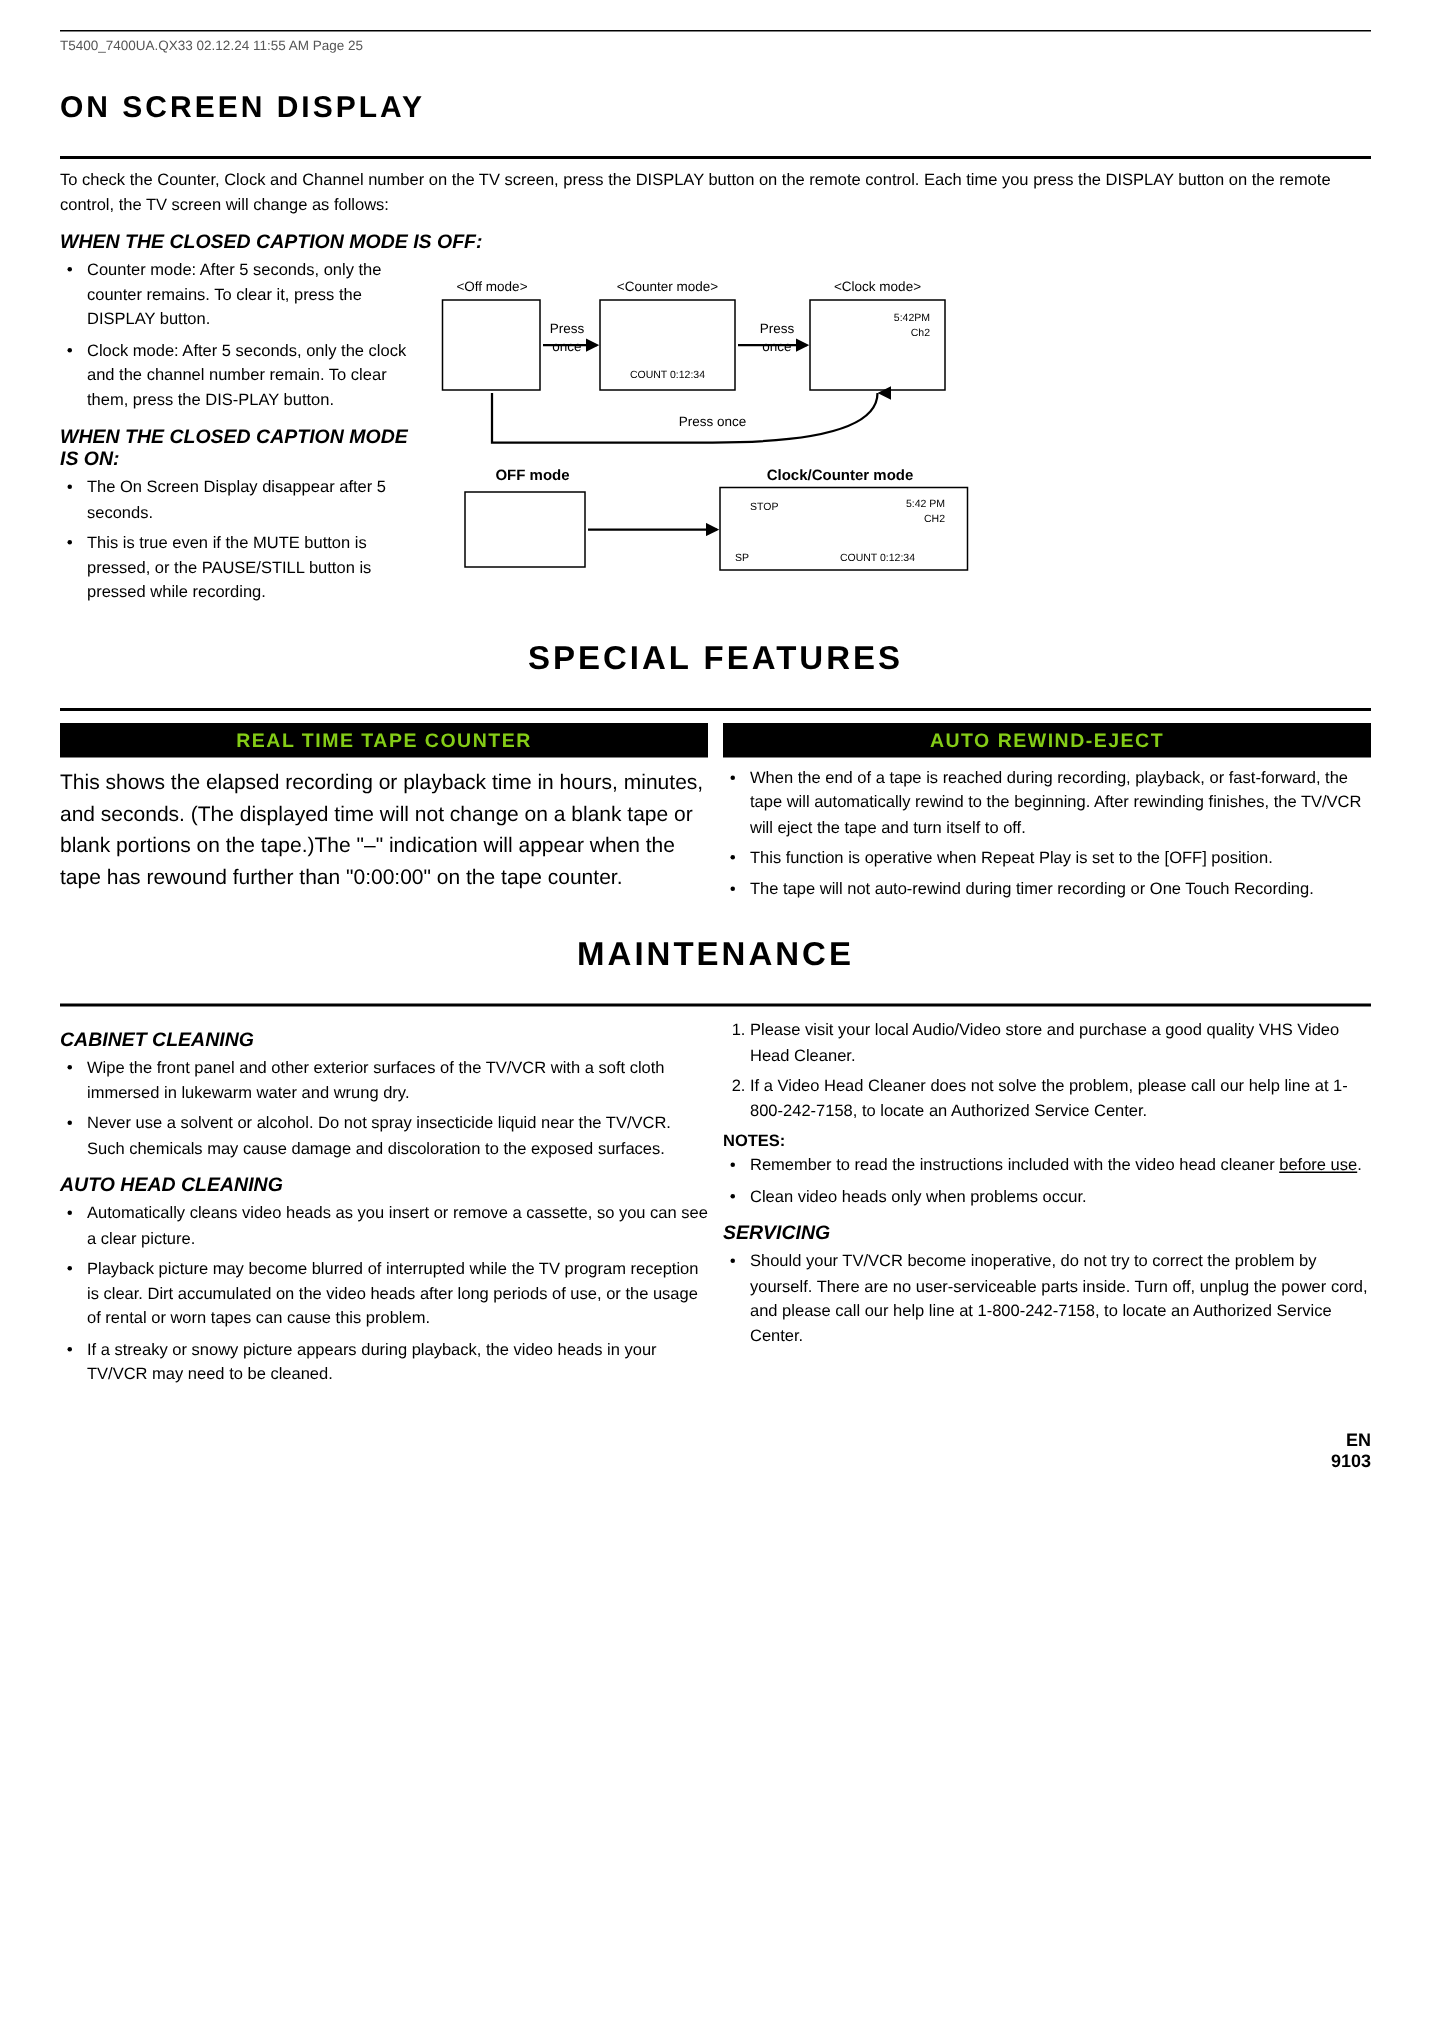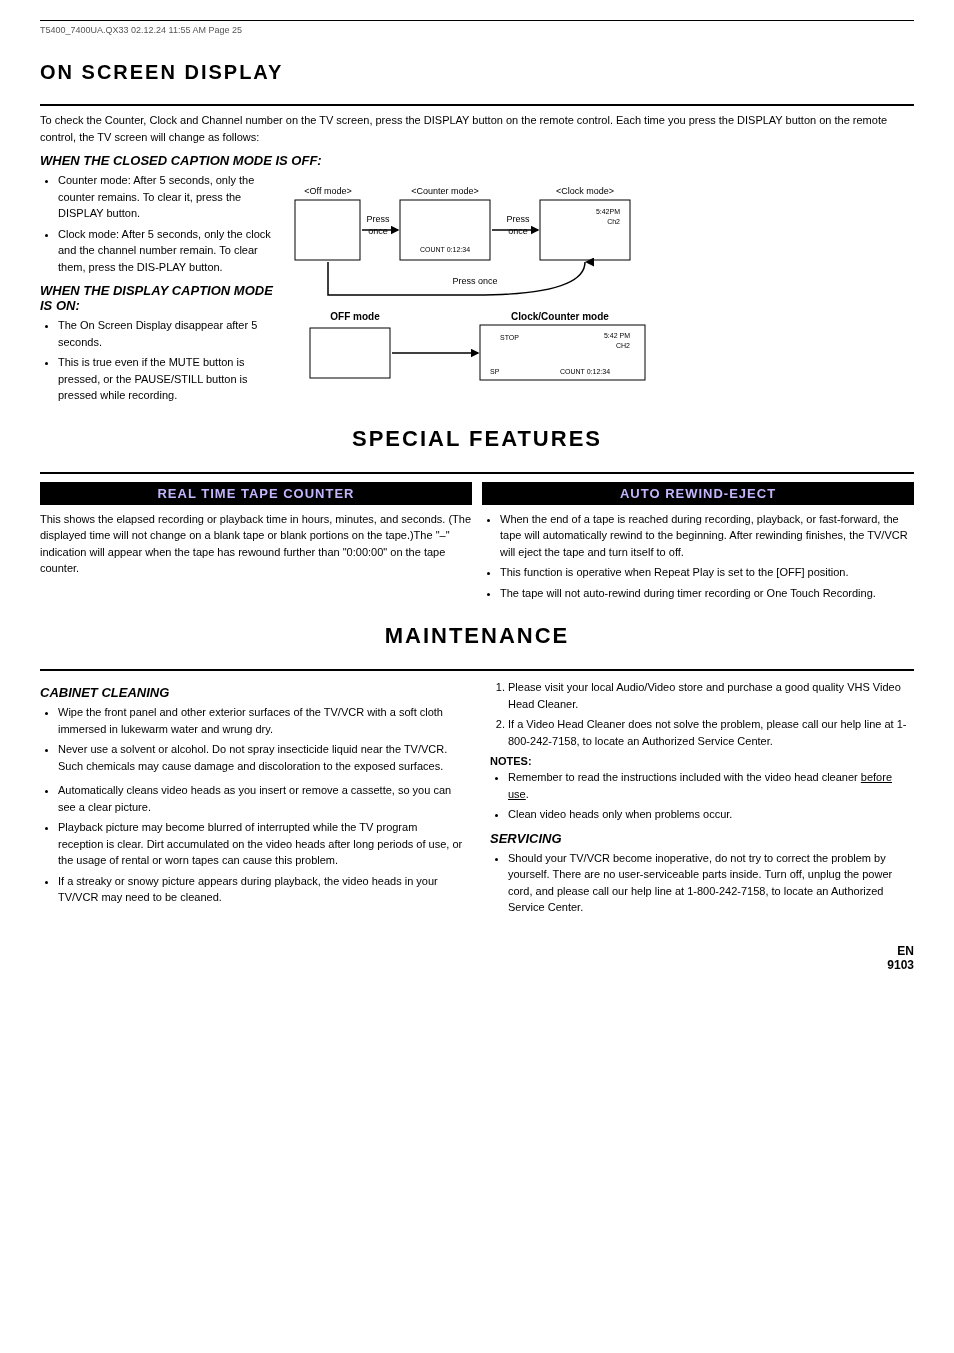--- a/index.html
+++ b/index.html
@@ -74,33 +74,33 @@
       display: grid;
       grid-template-columns: 1fr 1fr;
       gap: 10px;
       margin-bottom: 10px;
     }
     .feature-box {
       border: none;
     }
     .feature-heading {
       background: #000;
-      color: #c4b5fd;
+      color: #84cc16;
       font-weight: bold;
       font-size: 13px;
       text-align: center;
       padding: 4px 6px;
       letter-spacing: 1px;
       margin-bottom: 6px;
     }
     
     .maintenance-grid {
       display: grid;
       grid-template-columns: 1fr 1fr;
-      gap: 26px;
+      gap: 10px;
       margin-bottom: 10px;
     }
     .maintenance-col {}
     .page-footer {
       text-align: center;
       margin-top: 20px;
       font-size: 11px;
       display: flex;
       justify-content: space-between;
       align-items: flex-end;
@@ -149,21 +149,21 @@
 <p class="intro-text">To check the Counter, Clock and Channel number on the TV screen, press the DISPLAY button on the remote control. Each time you press the DISPLAY button on the remote control, the TV screen will change as follows:</p>
 
 <p class="italic-heading">WHEN THE CLOSED CAPTION MODE IS OFF:</p>
 
 <div class="osd-section">
   <div class="osd-left">
     <ul class="bullet-list">
       <li>Counter mode: After 5 seconds, only the counter remains. To clear it, press the DISPLAY button.</li>
       <li>Clock mode: After 5 seconds, only the clock and the channel number remain. To clear them, press the DIS-PLAY button.</li>
     </ul>
-    <p class="italic-heading">WHEN THE DISPLAY CAPTION MODE IS ON:</p>
+    <p class="italic-heading">WHEN THE CLOSED CAPTION MODE IS ON:</p>
     <ul class="bullet-list">
       <li>The On Screen Display disappear after 5 seconds.</li>
       <li>This is true even if the MUTE button is pressed, or the PAUSE/STILL button is pressed while recording.</li>
     </ul>
   </div>
 
   <div class="osd-right">
 
     <div class="diagram-svg-container">
       <svg width="370" height="210" viewBox="0 0 370 210" xmlns="http://www.w3.org/2000/svg">
@@ -230,21 +230,21 @@
       </svg>
     </div>
   </div>
 </div>
 
 <h2 class="section-title">SPECIAL FEATURES</h2>
 
 <div class="special-features-grid">
   <div class="feature-box">
     <div class="feature-heading">REAL TIME TAPE COUNTER</div>
-    <p style="font-size:11px; line-height:1.5;">This shows the elapsed recording or playback time in hours, minutes, and seconds. (The displayed time will not change on a blank tape or blank portions on the tape.)The "–" indication will appear when the tape has rewound further than "0:00:00" on the tape counter.</p>
+    <p style="font-size:14px; line-height:1.5;">This shows the elapsed recording or playback time in hours, minutes, and seconds. (The displayed time will not change on a blank tape or blank portions on the tape.)The "–" indication will appear when the tape has rewound further than "0:00:00" on the tape counter.</p>
   </div>
   <div class="feature-box">
     <div class="feature-heading">AUTO REWIND-EJECT</div>
     <ul class="bullet-list">
       <li>When the end of a tape is reached during recording, playback, or fast-forward, the tape will automatically rewind to the beginning. After rewinding finishes, the TV/VCR will eject the tape and turn itself to off.</li>
       <li>This function is operative when Repeat Play is set to the [OFF] position.</li>
       <li>The tape will not auto-rewind during timer recording or One Touch Recording.</li>
     </ul>
   </div>
 </div>
@@ -252,20 +252,21 @@
 <h2 class="section-title">MAINTENANCE</h2>
 
 <div class="maintenance-grid">
   <div class="maintenance-col">
     <p class="italic-heading">CABINET CLEANING</p>
     <ul class="bullet-list">
       <li>Wipe the front panel and other exterior surfaces of the TV/VCR with a soft cloth immersed in lukewarm water and wrung dry.</li>
       <li>Never use a solvent or alcohol. Do not spray insecticide liquid near the TV/VCR. Such chemicals may cause damage and discoloration to the exposed surfaces.</li>
     </ul>
 
+    <p class="italic-heading">AUTO HEAD CLEANING</p>
     <ul class="bullet-list">
       <li>Automatically cleans video heads as you insert or remove a cassette, so you can see a clear picture.</li>
       <li>Playback picture may become blurred of interrupted while the TV program reception is clear. Dirt accumulated on the video heads after long periods of use, or the usage of rental or worn tapes can cause this problem.</li>
       <li>If a streaky or snowy picture appears during playback, the video heads in your TV/VCR may need to be cleaned.</li>
     </ul>
   </div>
   <div class="maintenance-col">
     <ol class="numbered-list">
       <li>Please visit your local Audio/Video store and purchase a good quality VHS Video Head Cleaner.</li>
       <li>If a Video Head Cleaner does not solve the problem, please call our help line at 1-800-242-7158, to locate an Authorized Service Center.</li>

